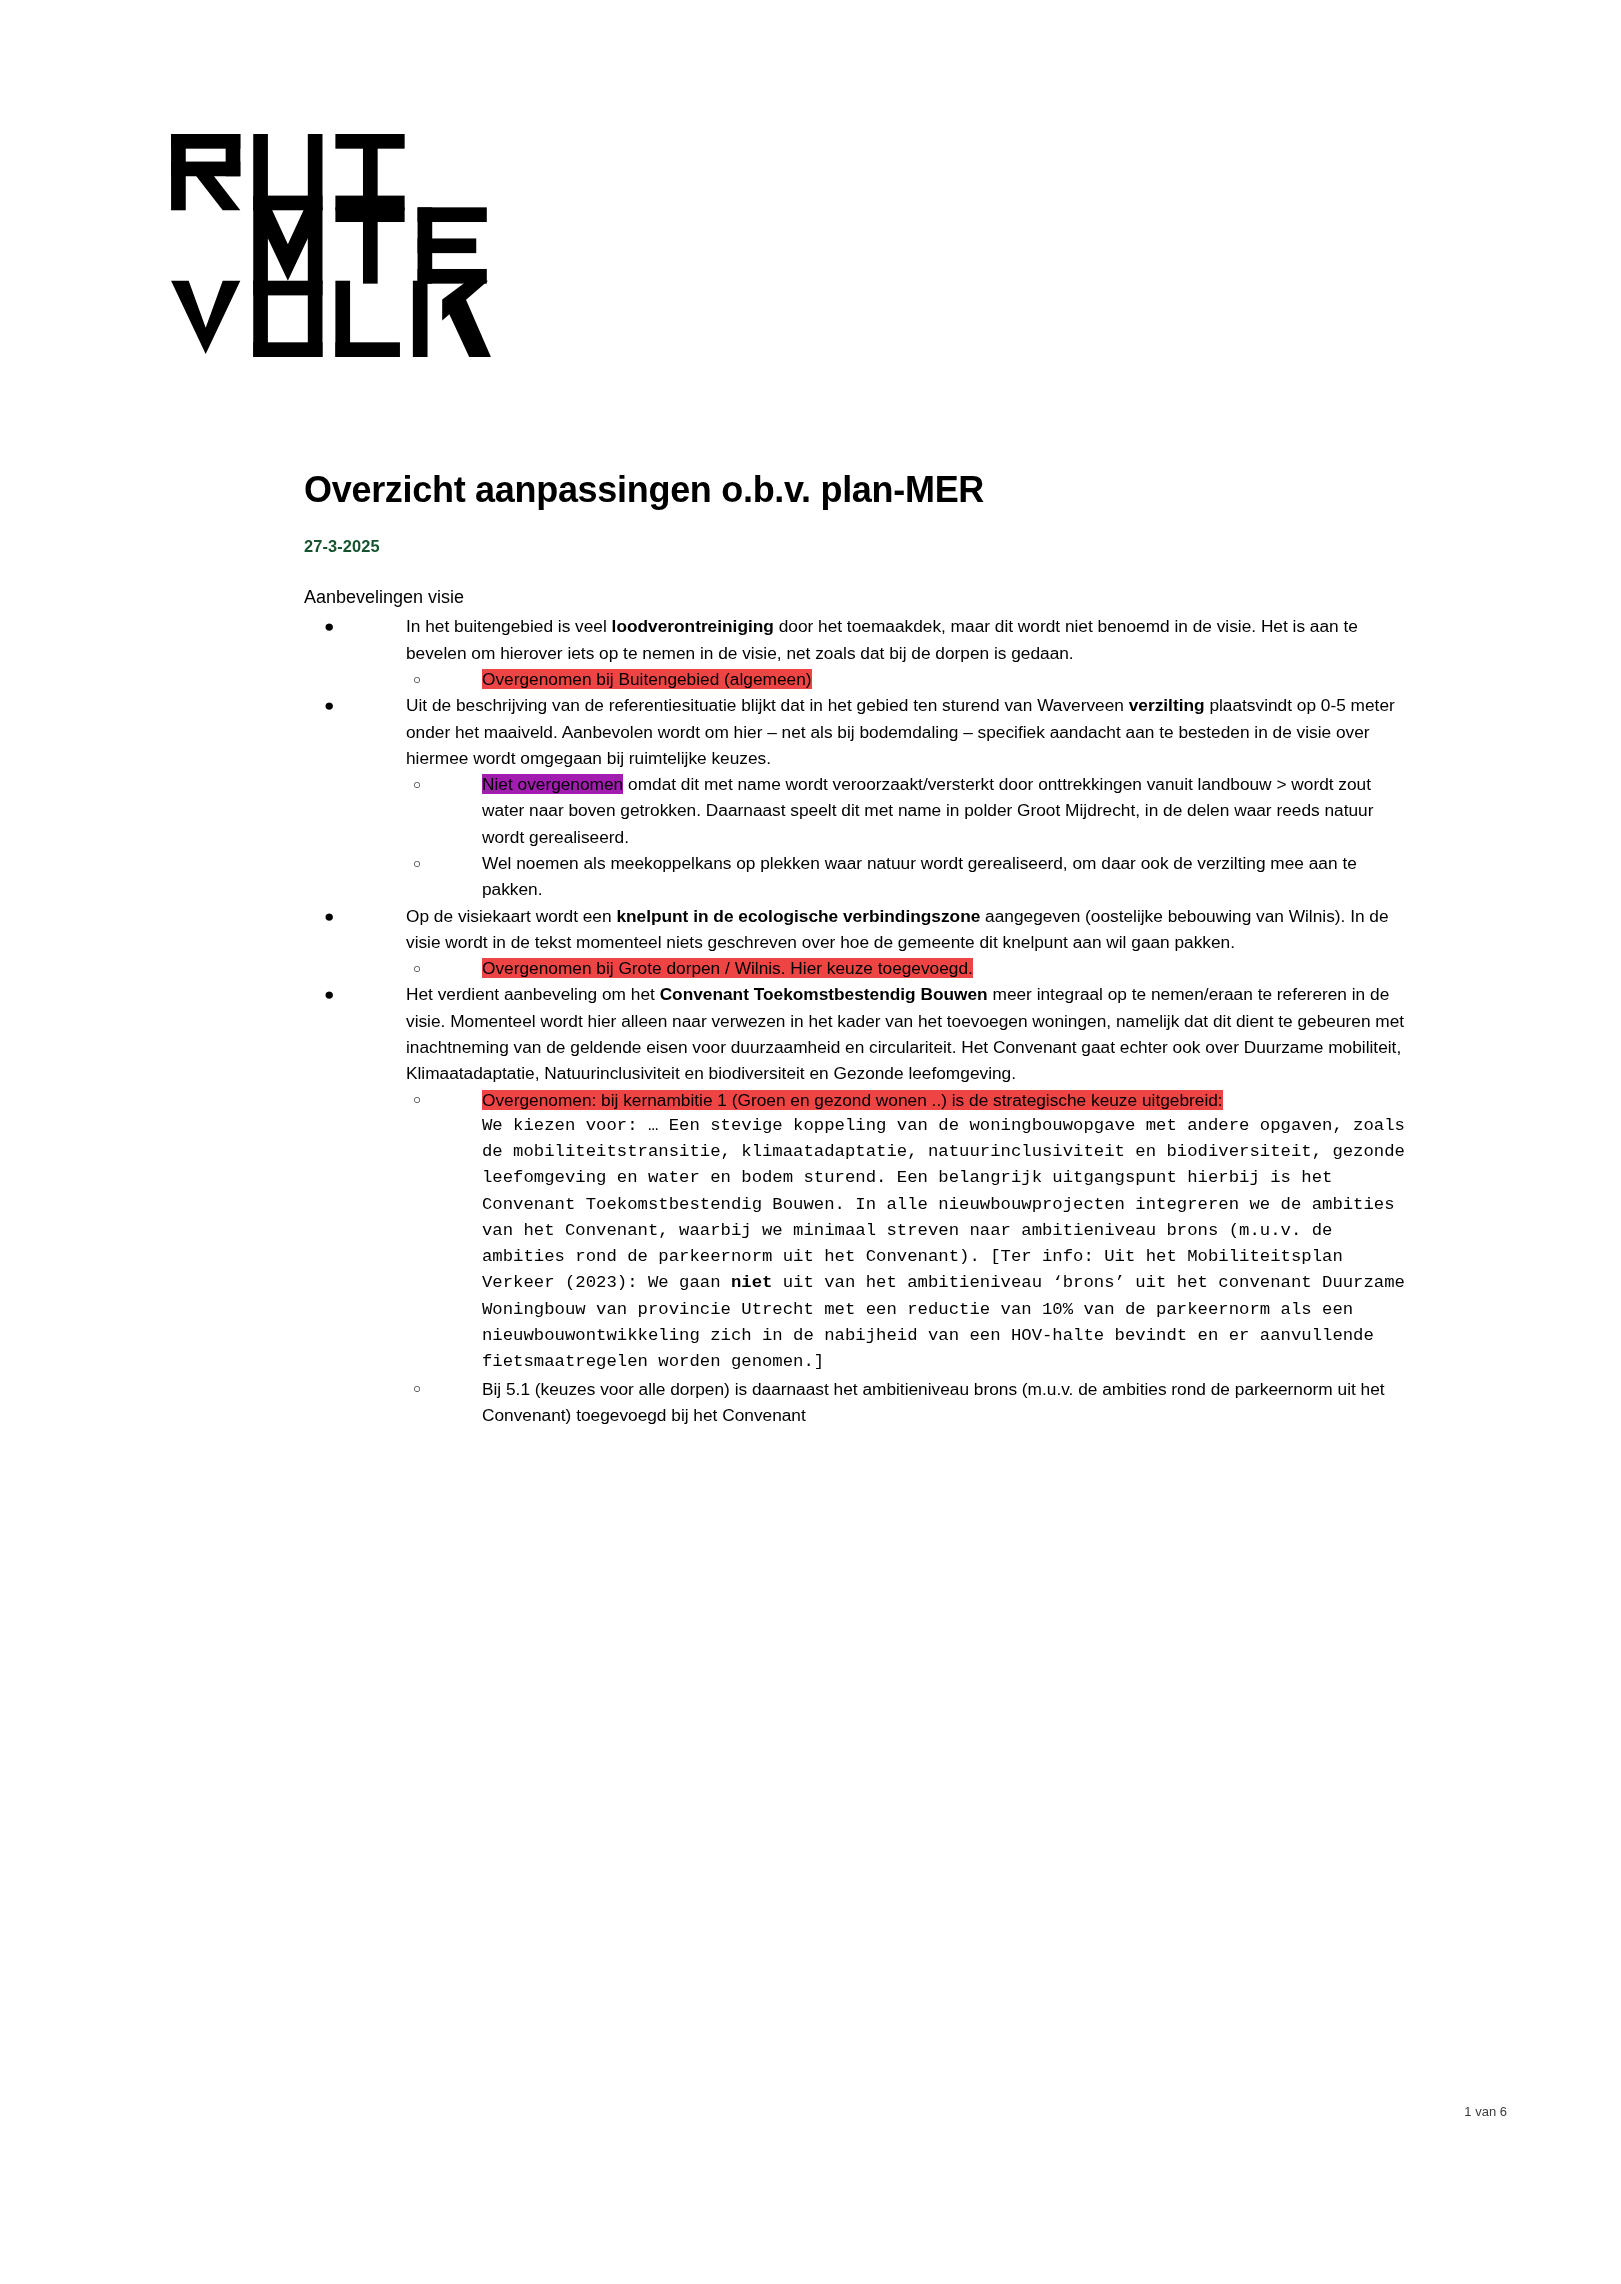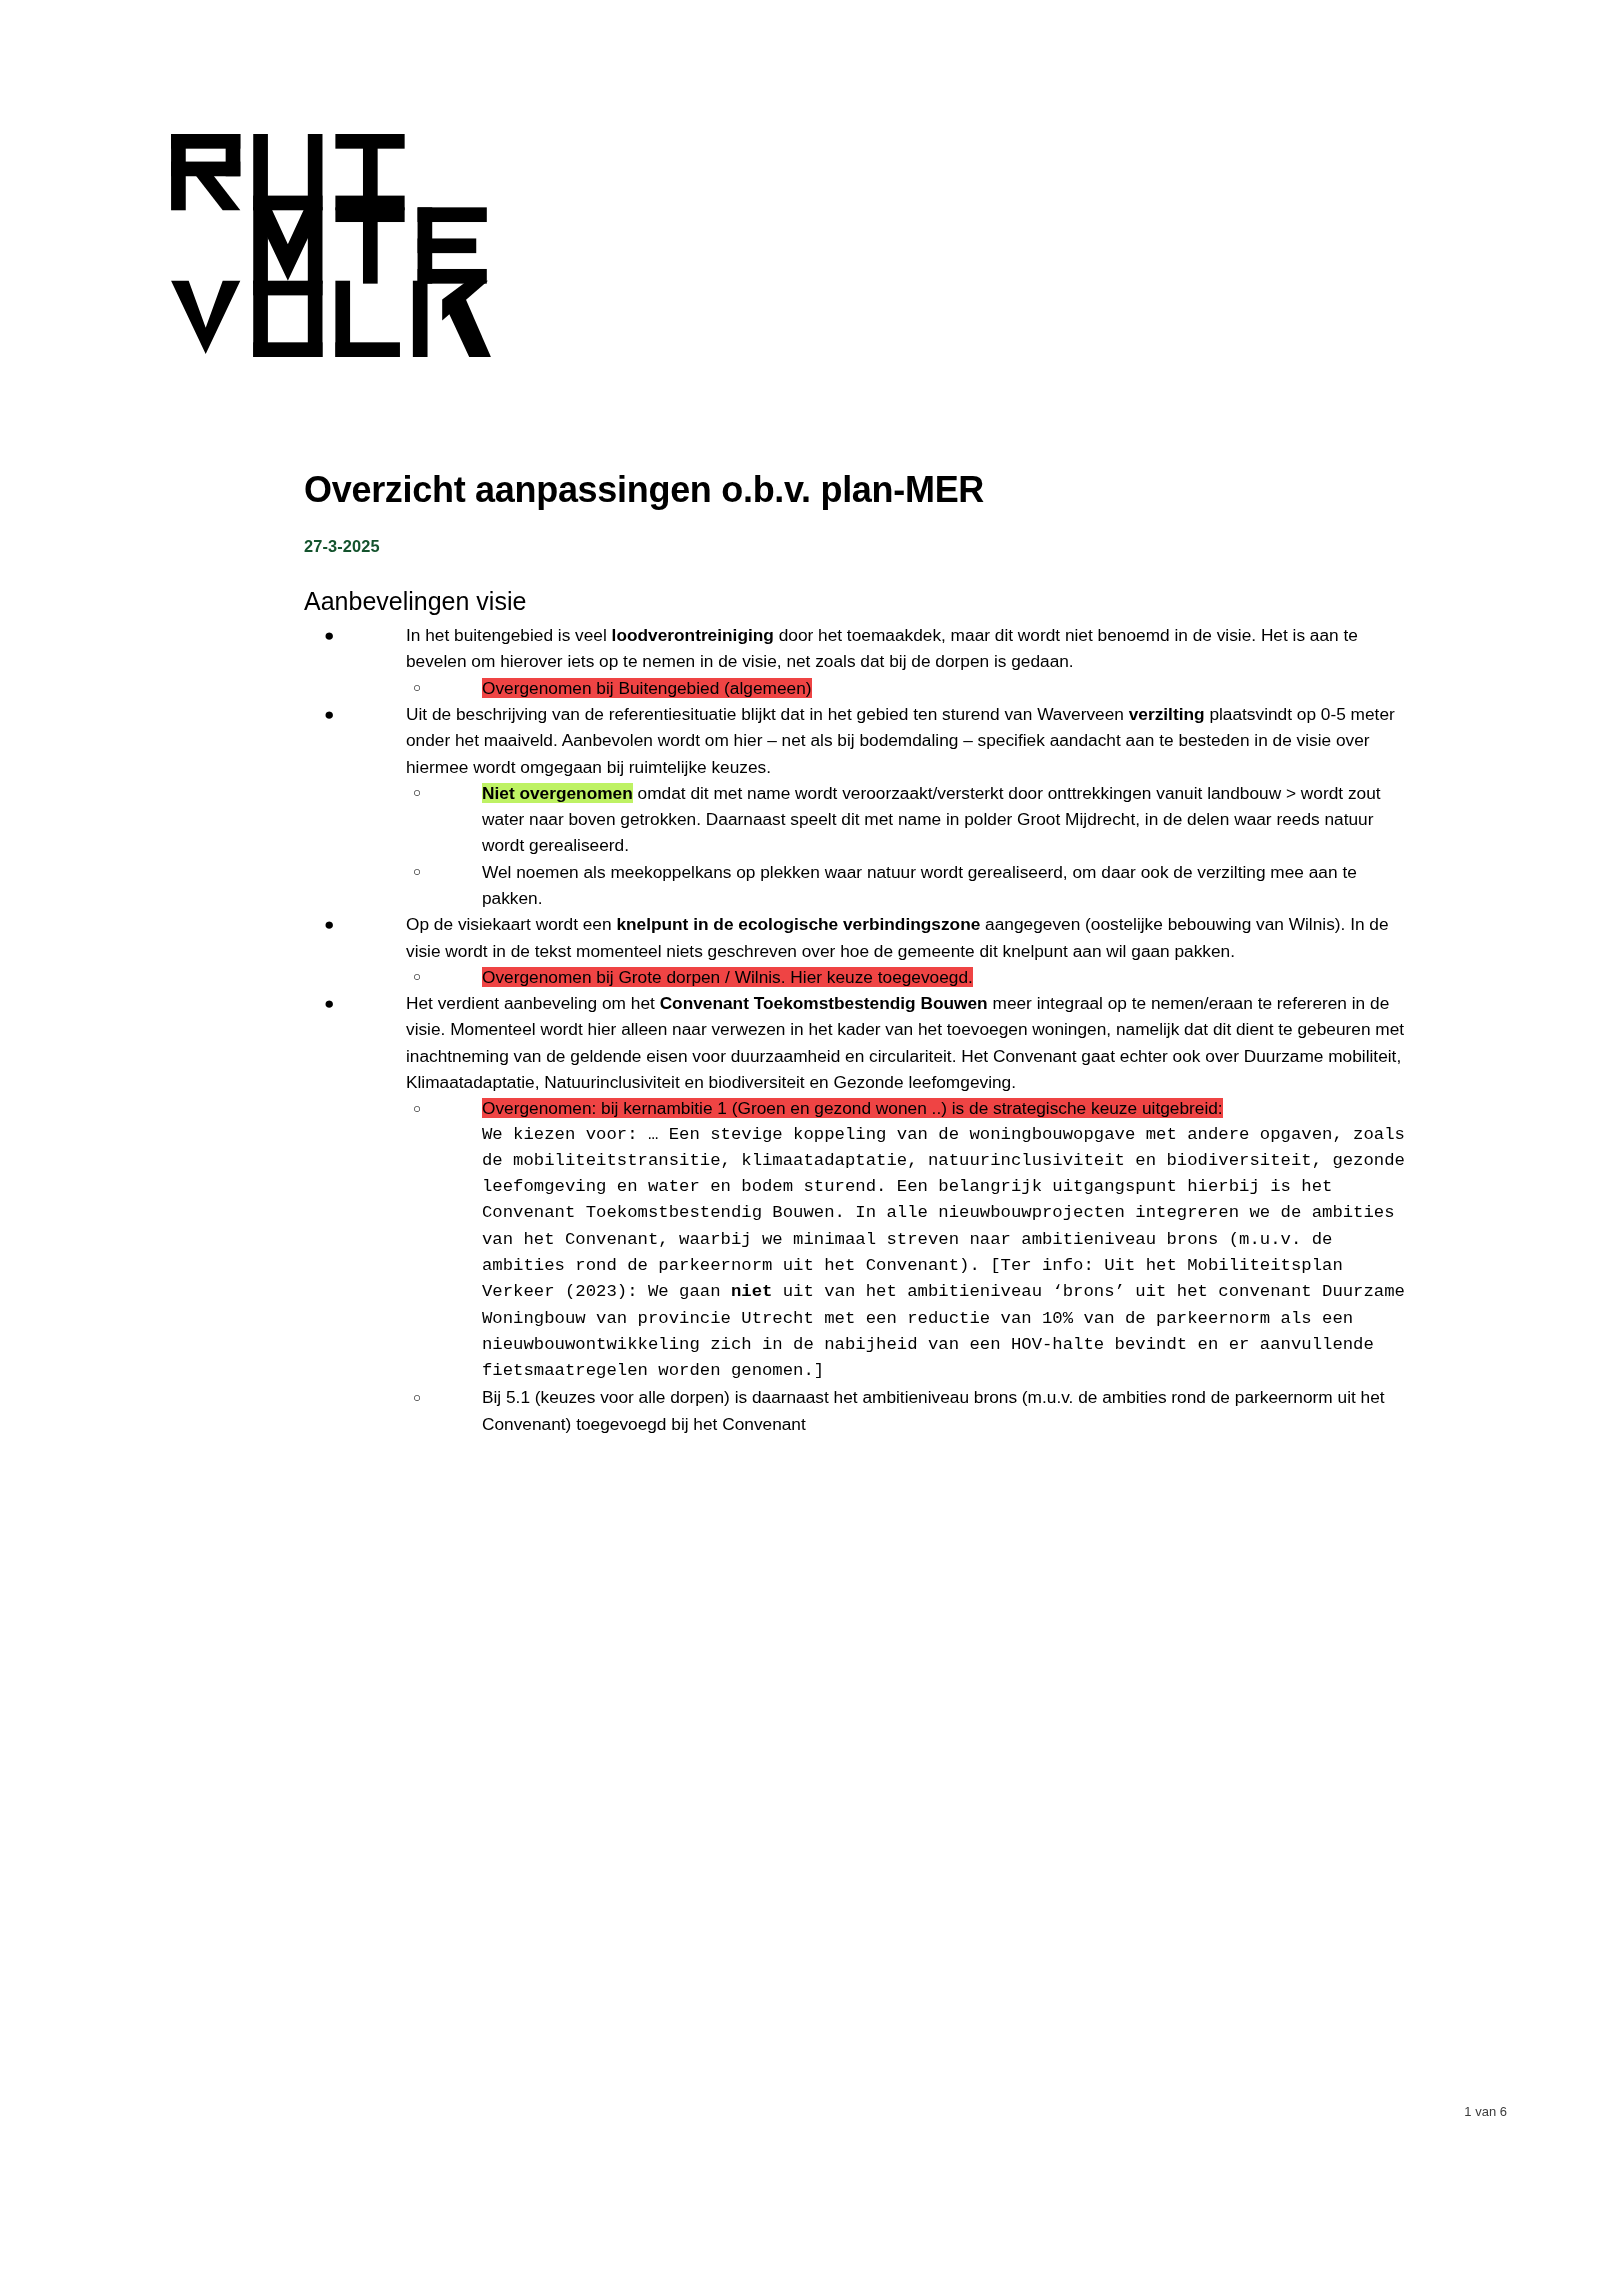--- a/index.html
+++ b/index.html
@@ -45,21 +45,21 @@
 
   .doc-date {
     font-size: 16.4px;
     font-weight: 700;
     color: #14532d;
     margin-top: 26px;
     letter-spacing: 0.1px;
   }
 
   .section-heading {
-    font-size: 25px;
+    font-size: 18px;
     font-weight: 400;
     color: #000;
     margin-top: 30.5px;
     margin-bottom: 4.7px;
     line-height: 1.25;
   }
 
   
   ul.lvl1 {
     list-style: none;
@@ -104,23 +104,22 @@
   .cont-par { display: block; font-family: Liberation Mono, monospace; }
 
   b, .bold { font-weight: 700; }
 
   .hl-green {
     background-color: #ef4444;
     box-decoration-break: clone;
     -webkit-box-decoration-break: clone;
   }
   .hl-pink {
-    background-color: #bef264;
+    background-color: #a21caf;
     box-decoration-break: clone;
-    font-weight: bold;
     -webkit-box-decoration-break: clone;
   }
 
   
   .footer {
     position: absolute;
     left: 0;
     top: 2104px;
     width: 1621px;
     text-align: right;

